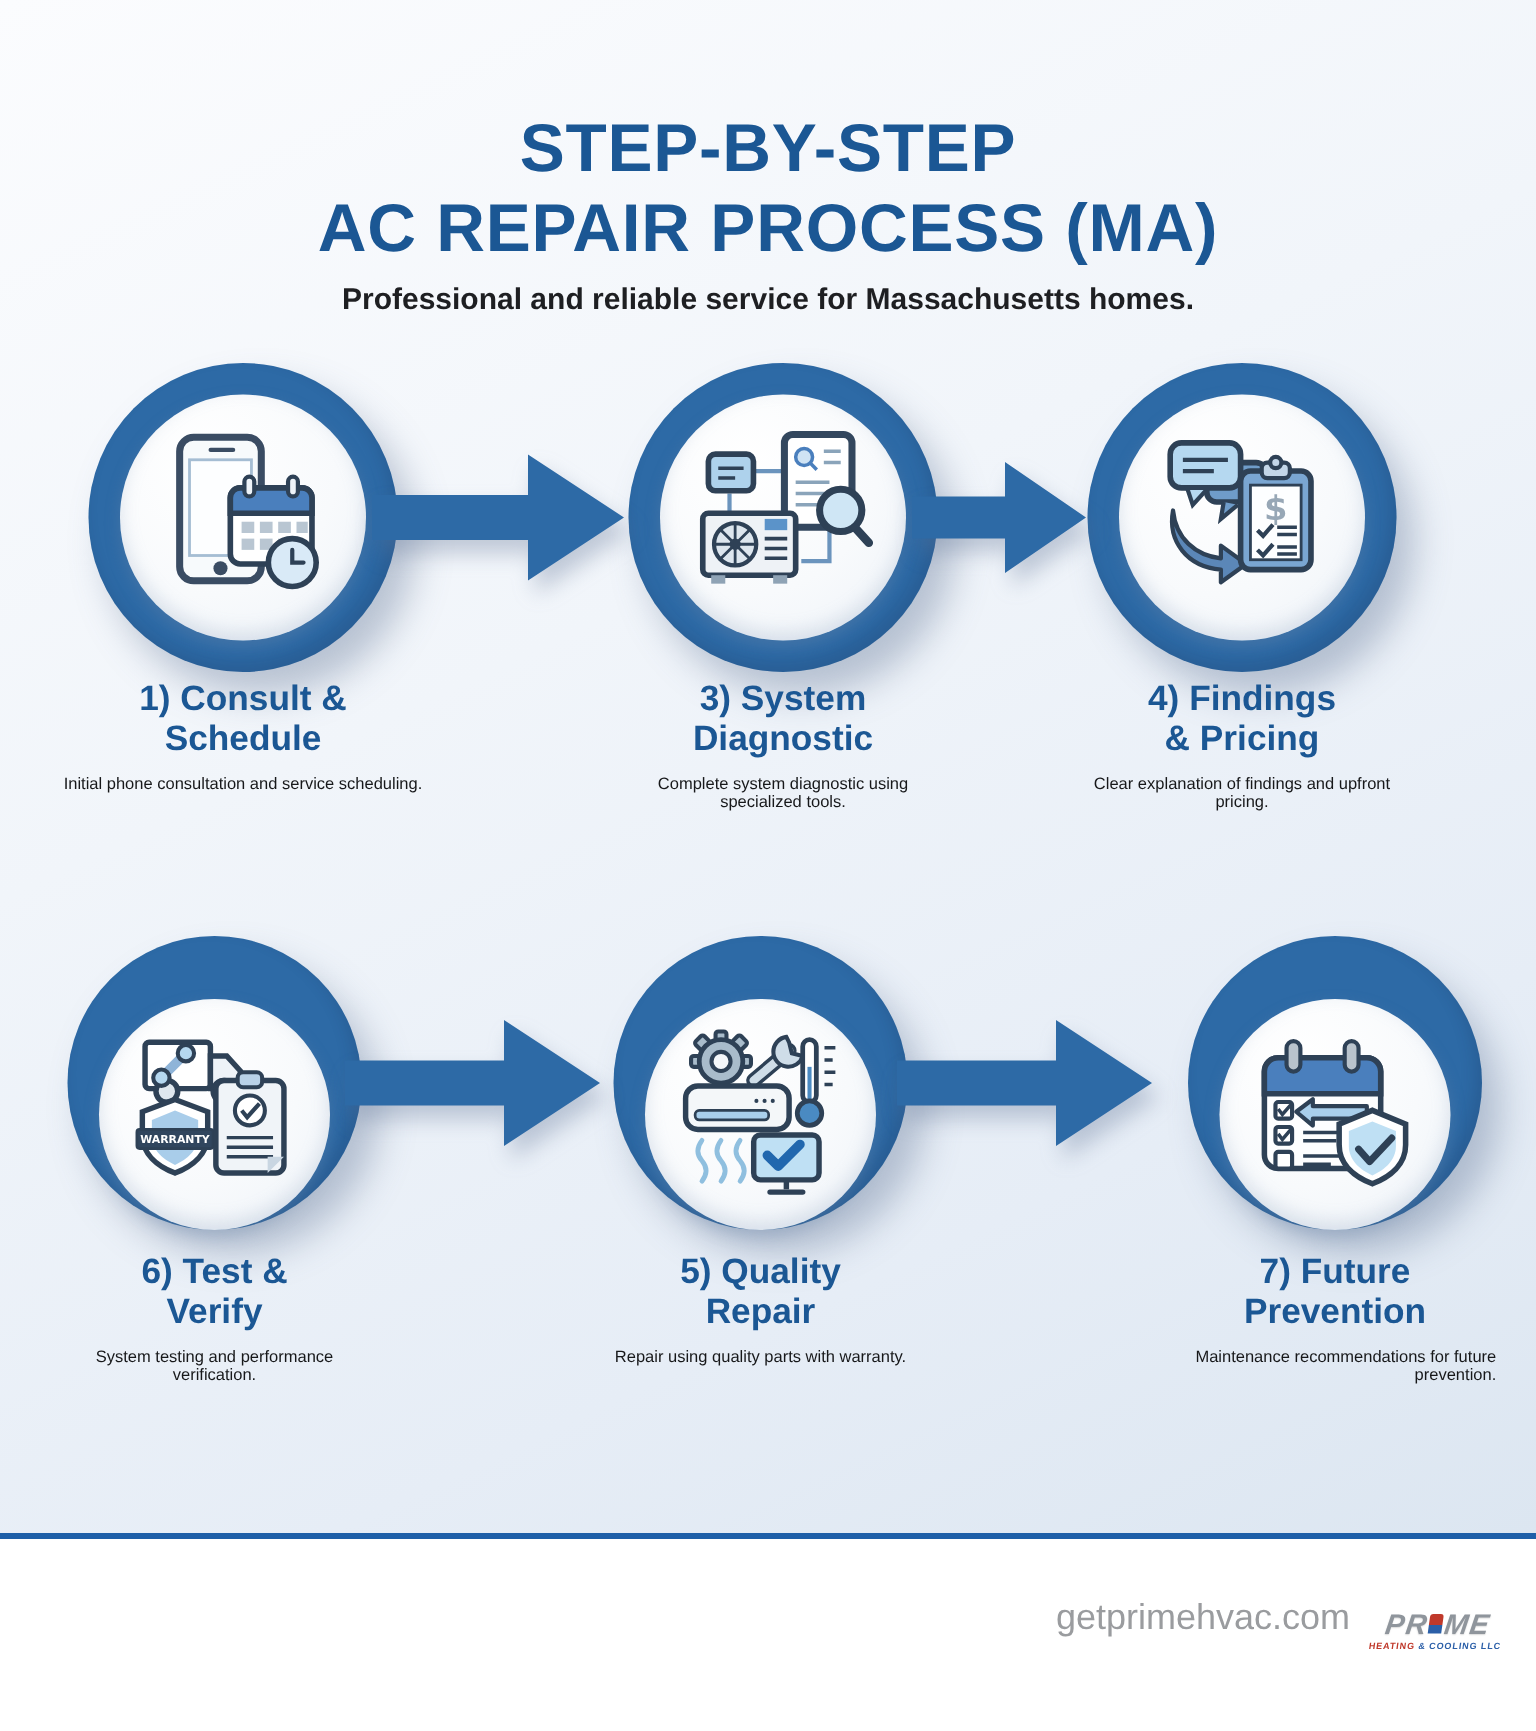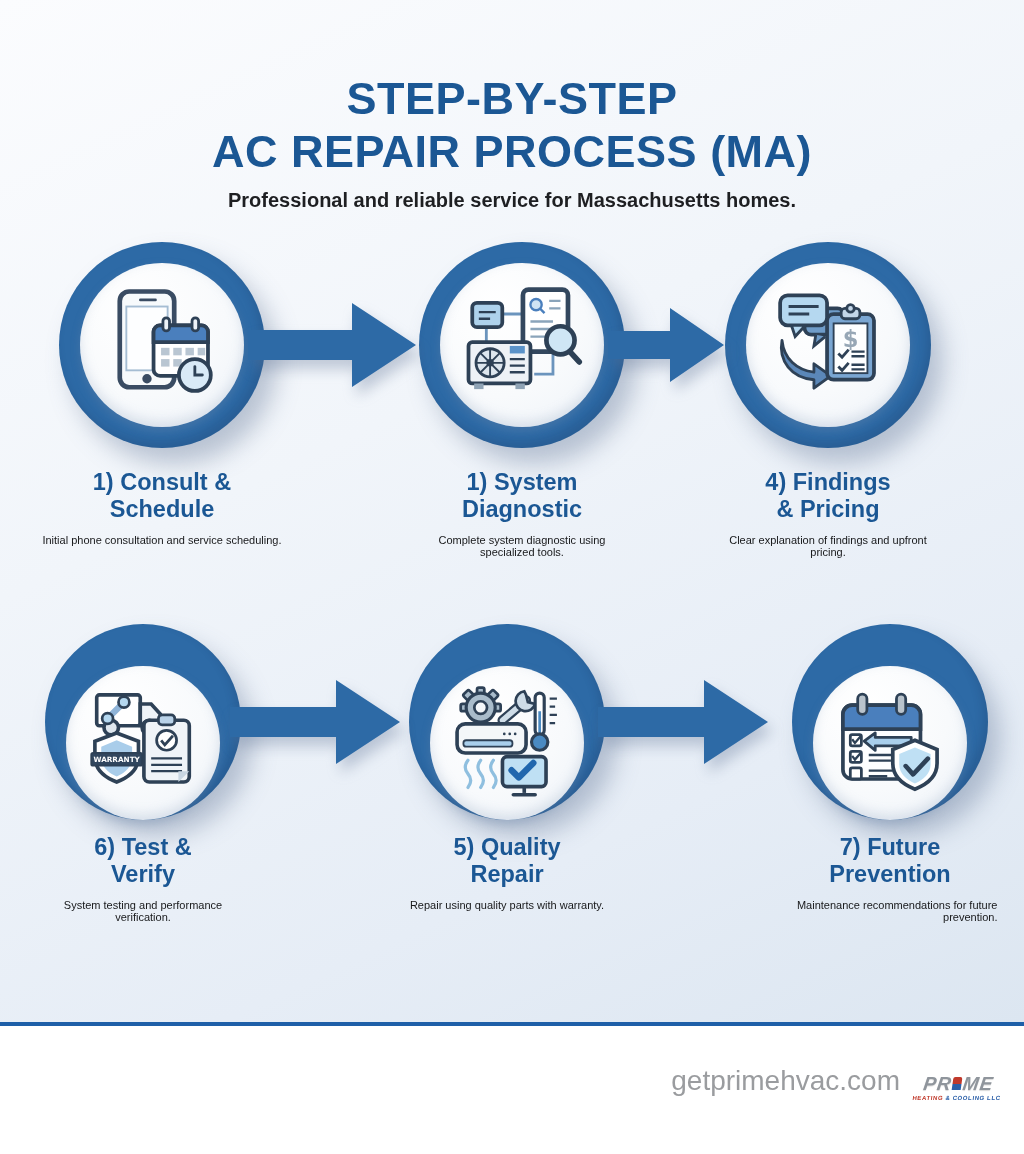--- a/index.html
+++ b/index.html
@@ -30,31 +30,31 @@
   .circle-inner{
     width:calc(100% - 42px);height:calc(100% - 42px);border-radius:50%;
     background:radial-gradient(circle at 35% 28%,#ffffff 0%,#f8fafc 55%,#edf2f8 100%);
     box-shadow:inset 0 -5px 12px rgba(140,160,190,.28), 0 4px 10px rgba(110,135,170,.35);
     display:flex;align-items:center;justify-content:center;
   }
   .step-heading{
     margin:0 auto;color:#1b5794;font-weight:700;font-size:23.5px;line-height:1.16;
     white-space:pre-line;
   }
-  .row1 .step-heading{margin-top:21px;}
+  .row1 .step-heading{margin-top:4px;}
   .row2 .step-heading{margin-top:14px;}
   .step-desc{margin:10px auto 0 auto;color:#17181a;font-size:11px;line-height:1.18;}
   
   .arrow{position:absolute;filter:drop-shadow(5px 9px 7px rgba(95,115,150,.35));}
   
   .divider{position:absolute;left:0;top:1022px;width:1024px;height:4px;background:#1e5fa8;}
   .footer{position:absolute;left:0;top:1026px;width:1024px;height:128px;background:#ffffff;}
   .footer-text{position:absolute;right:124px;top:36px;text-align:right;}
   .company{font-size:27px;font-weight:700;color:#3f4043;}
-  .website{font-size:28px;color:#9a9c9f;margin-top:3px;}
+  .website{font-size:24px;color:#9a9c9f;margin-top:3px;}
   .logo{position:absolute;right:18px;top:48px;width:96px;text-align:center;transform:skewX(-8deg);}
   .logo-word{
     font-size:19px;font-weight:800;font-style:italic;color:#8f959c;
     letter-spacing:1px;line-height:1;text-shadow:0 1px 1px rgba(0,0,0,.15);
   }
   .logo-house{
     display:inline-block;width:9px;height:13px;margin:0 1px;
     background:linear-gradient(#c0392b 0%,#c0392b 55%,#2b5fa8 55%,#2b5fa8 100%);
     border-radius:2px 2px 0 0;vertical-align:baseline;
   }
@@ -121,21 +121,21 @@
           <circle cx="31" cy="84" r="15" fill="#dde6ee" stroke="#2e4156" stroke-width="3"></circle>
           <path d="M31 70 v28 M17 84 h28 M21 74 l20 20 M41 74 l-20 20" stroke="#2e4156" stroke-width="2"></path>
           <circle cx="31" cy="84" r="4" fill="#2e4156"></circle>
           <rect x="52" y="66" width="16" height="8" fill="#5b93c9"></rect>
           <path d="M52 80 h16 M52 87 h16 M52 94 h16" stroke="#2e4156" stroke-width="2.5"></path>
           <rect x="14" y="106" width="10" height="6" fill="#8fa3b5"></rect>
           <rect x="58" y="106" width="10" height="6" fill="#8fa3b5"></rect>
         </svg>
       </div>
     </div>
-    <div class="step-heading">1) System
+    <div class="step-heading">3) System
 Diagnostic</div>
     <div class="step-desc" style="width:175px;">Complete system diagnostic using specialized tools.</div>
   </div>
 
   <div class="step row1" style="left:673px;top:242px;">
     <div class="circle">
       <div class="circle-inner">
         <svg viewBox="0 0 130 130" width="122" height="122">
           <rect x="40" y="26" width="42" height="28" rx="7" fill="#6f9cc9" stroke="#2e4156" stroke-width="4"></rect>
           <path d="M52 54 l-2 12 l12 -10" fill="#6f9cc9" stroke="#2e4156" stroke-width="3"></path>

